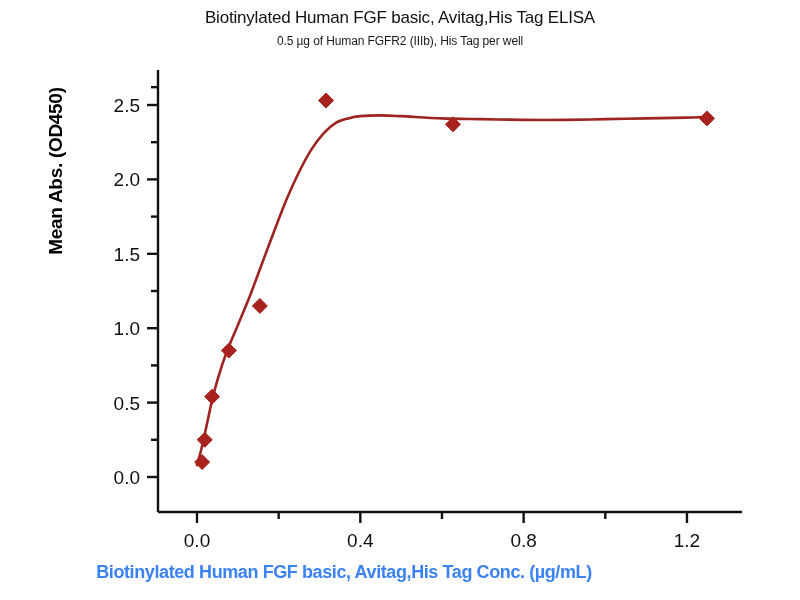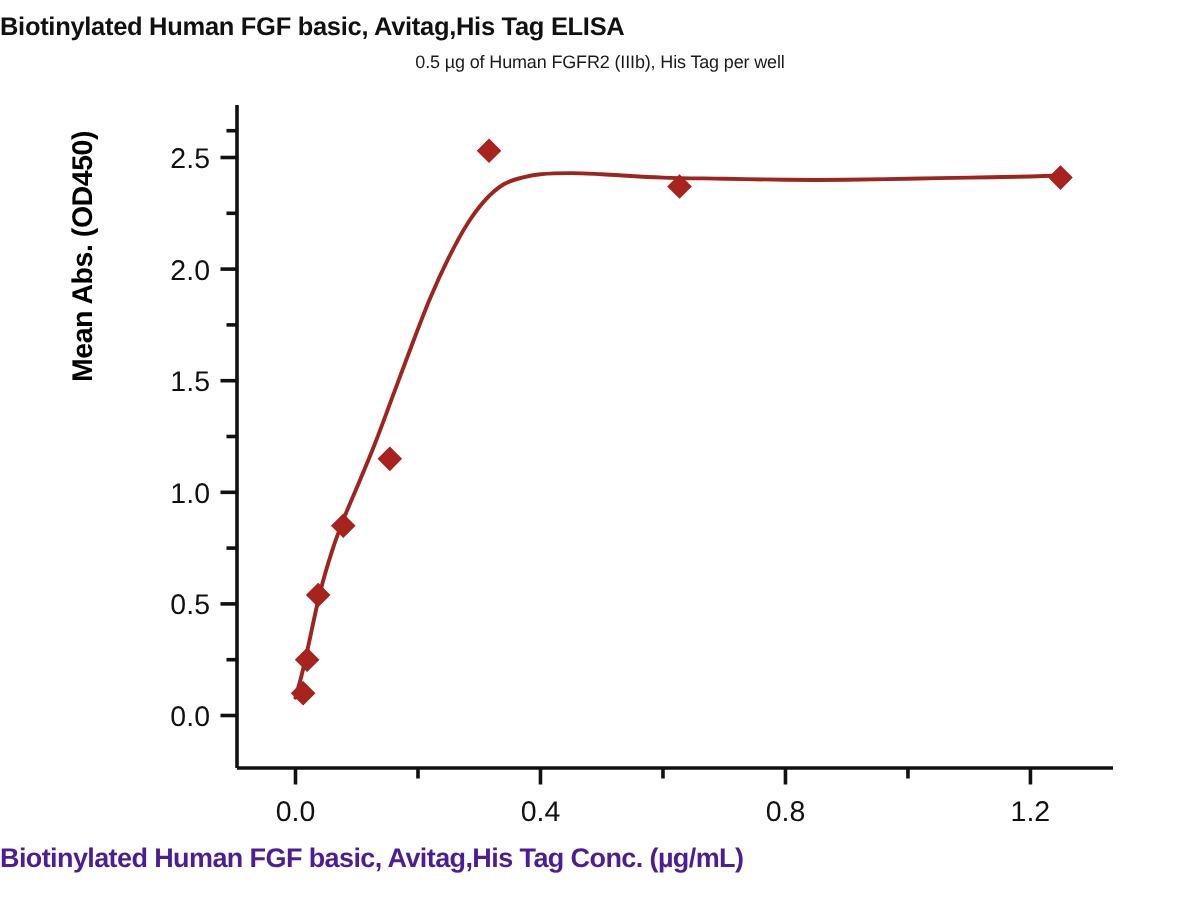--- a/index.html
+++ b/index.html
@@ -16,22 +16,22 @@
   }
   #figure {
     position: relative;
     width: 800px;
     height: 600px;
   }
   .title {
     position: absolute;
     left: 0;
     width: 800px;
-    text-align: left;
-    font-weight: bold;
+    text-align: center;
+    font-weight: normal;
     font-size: 17px;
     letter-spacing: -0.2px;
     color: #111111;
   }
   #chart-title { top: 8px; }
   .subtitle {
     position: absolute;
     left: 0;
     width: 800px;
     text-align: center;
@@ -53,25 +53,25 @@
     font-size: 19px;
     letter-spacing: -0.3px;
     color: #000000;
     white-space: nowrap;
   }
   #x-axis-title {
     position: absolute;
     left: 0;
     top: 562px;
     width: 688px;
-    text-align: left;
+    text-align: center;
     font-weight: bold;
     font-size: 18px;
     letter-spacing: -0.4px;
-    color: #4c1d95;
+    color: #3b82f6;
   }
   #plot-svg {
     position: absolute;
     left: 0;
     top: 0;
   }
   .tick-label {
     font-family: "Liberation Sans", sans-serif;
     font-size: 19px;
     fill: #111111;

